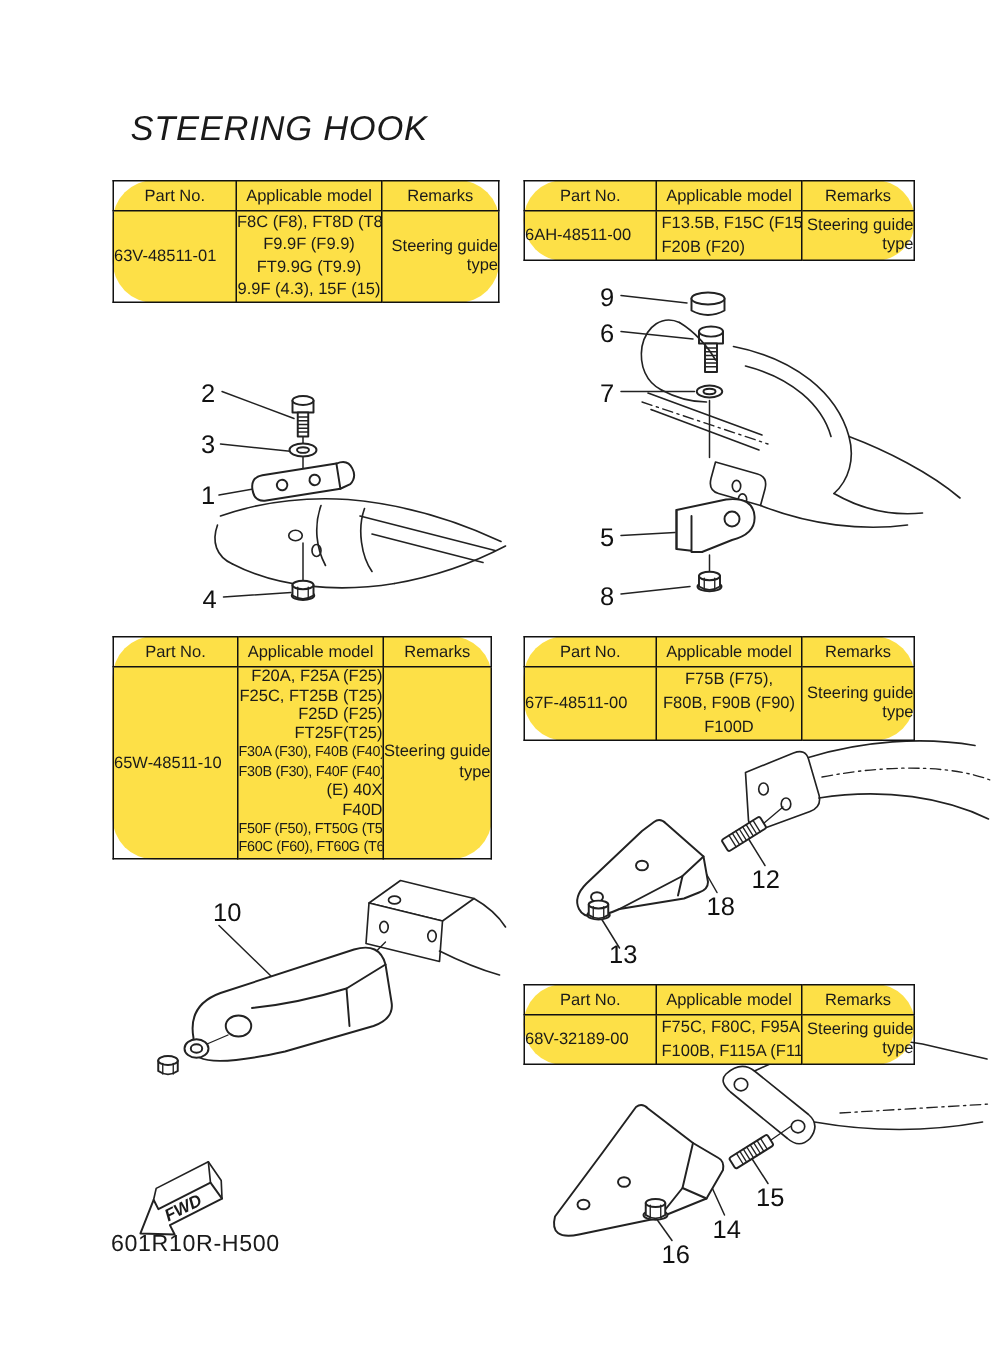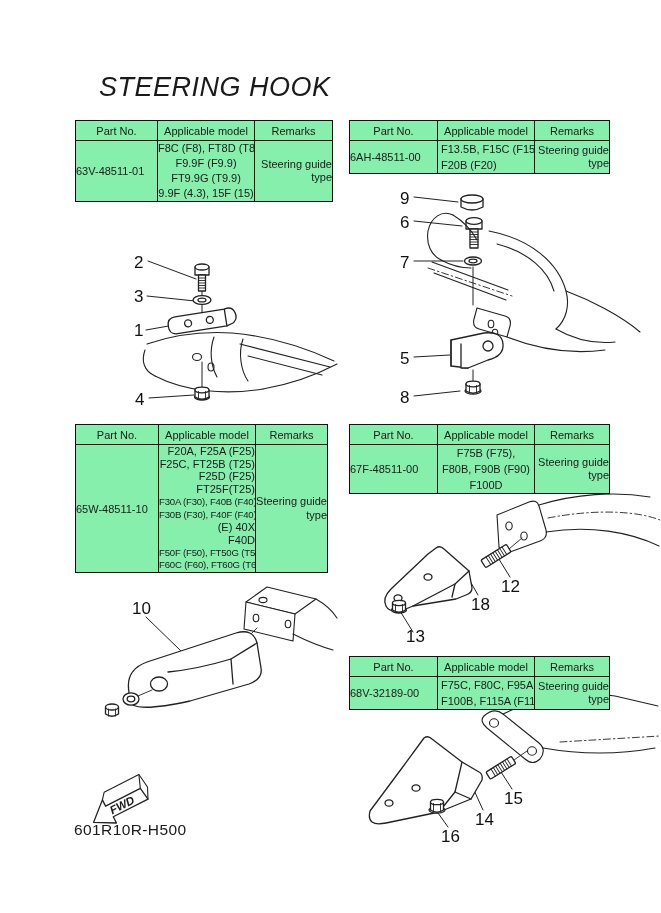--- a/index.html
+++ b/index.html
@@ -1,21 +1,21 @@
 <!DOCTYPE html>
 <html><head>
 <meta charset="utf-8">
 <style>
   html,body{margin:0;padding:0;background:#ffffff;}
   #page{position:relative;width:661px;height:913px;background:#ffffff;overflow:hidden;
         font-family:"Liberation Sans","DejaVu Sans",sans-serif;color:#1a1a1a;}
   #art{position:absolute;left:0;top:0;}
   .abs{position:absolute;}
-  #title{left:87px;top:72px;font-size:27px;font-style:italic;font-weight:500;letter-spacing:.5px;white-space:nowrap;margin-left:12px;}
-  table.ptable{position:absolute;border-collapse:collapse;table-layout:fixed;background:#86efac;}
+  #title{left:87px;top:72px;font-size:23px;font-style:italic;font-weight:500;letter-spacing:.5px;white-space:nowrap;}
+  table.ptable{position:absolute;border-collapse:collapse;table-layout:fixed;background:#fde047;border-radius:28px;}
   .ptable th,.ptable td{border:1px solid #111;font-weight:normal;font-size:11px;color:#1a1a1a;
         padding:0;vertical-align:middle;overflow:hidden;}
   .ptable th{height:19px;text-align:center;}
   .pn{}
   .models{text-align:center;}
   .models div{line-height:15px;white-space:nowrap;}
   .models.tight div{line-height:12.7px;text-align:right;}
   .models.leftal{text-align:left;padding-left:3px;}
   .models.leftal div{line-height:16px;}
   .rem{text-align:right;padding:1px 2px 1px 4px;line-height:13.5px;}
@@ -380,21 +380,21 @@
 
   <div class="callout" style="left:134px;top:322px">1</div>
   <div class="callout" style="left:134px;top:254px">2</div>
   <div class="callout" style="left:134px;top:288px">3</div>
   <div class="callout" style="left:135px;top:391px">4</div>
   <div class="callout" style="left:400px;top:350px">5</div>
   <div class="callout" style="left:400px;top:214px">6</div>
   <div class="callout" style="left:400px;top:254px">7</div>
   <div class="callout" style="left:400px;top:389px">8</div>
   <div class="callout" style="left:400px;top:190px">9</div>
-  <div class="callout" style="left:132px;top:600px">10</div>
+  <div class="callout" style="left:142px;top:600px">10</div>
   <div class="callout" style="left:471px;top:596px">18</div>
   <div class="callout" style="left:501px;top:578px">12</div>
   <div class="callout" style="left:406px;top:628px">13</div>
   <div class="callout" style="left:475px;top:811px">14</div>
   <div class="callout" style="left:504px;top:790px">15</div>
   <div class="callout" style="left:441px;top:828px">16</div>
 
   <div id="dwgcode" class="abs">601R10R-H500</div>
 
 </div>

